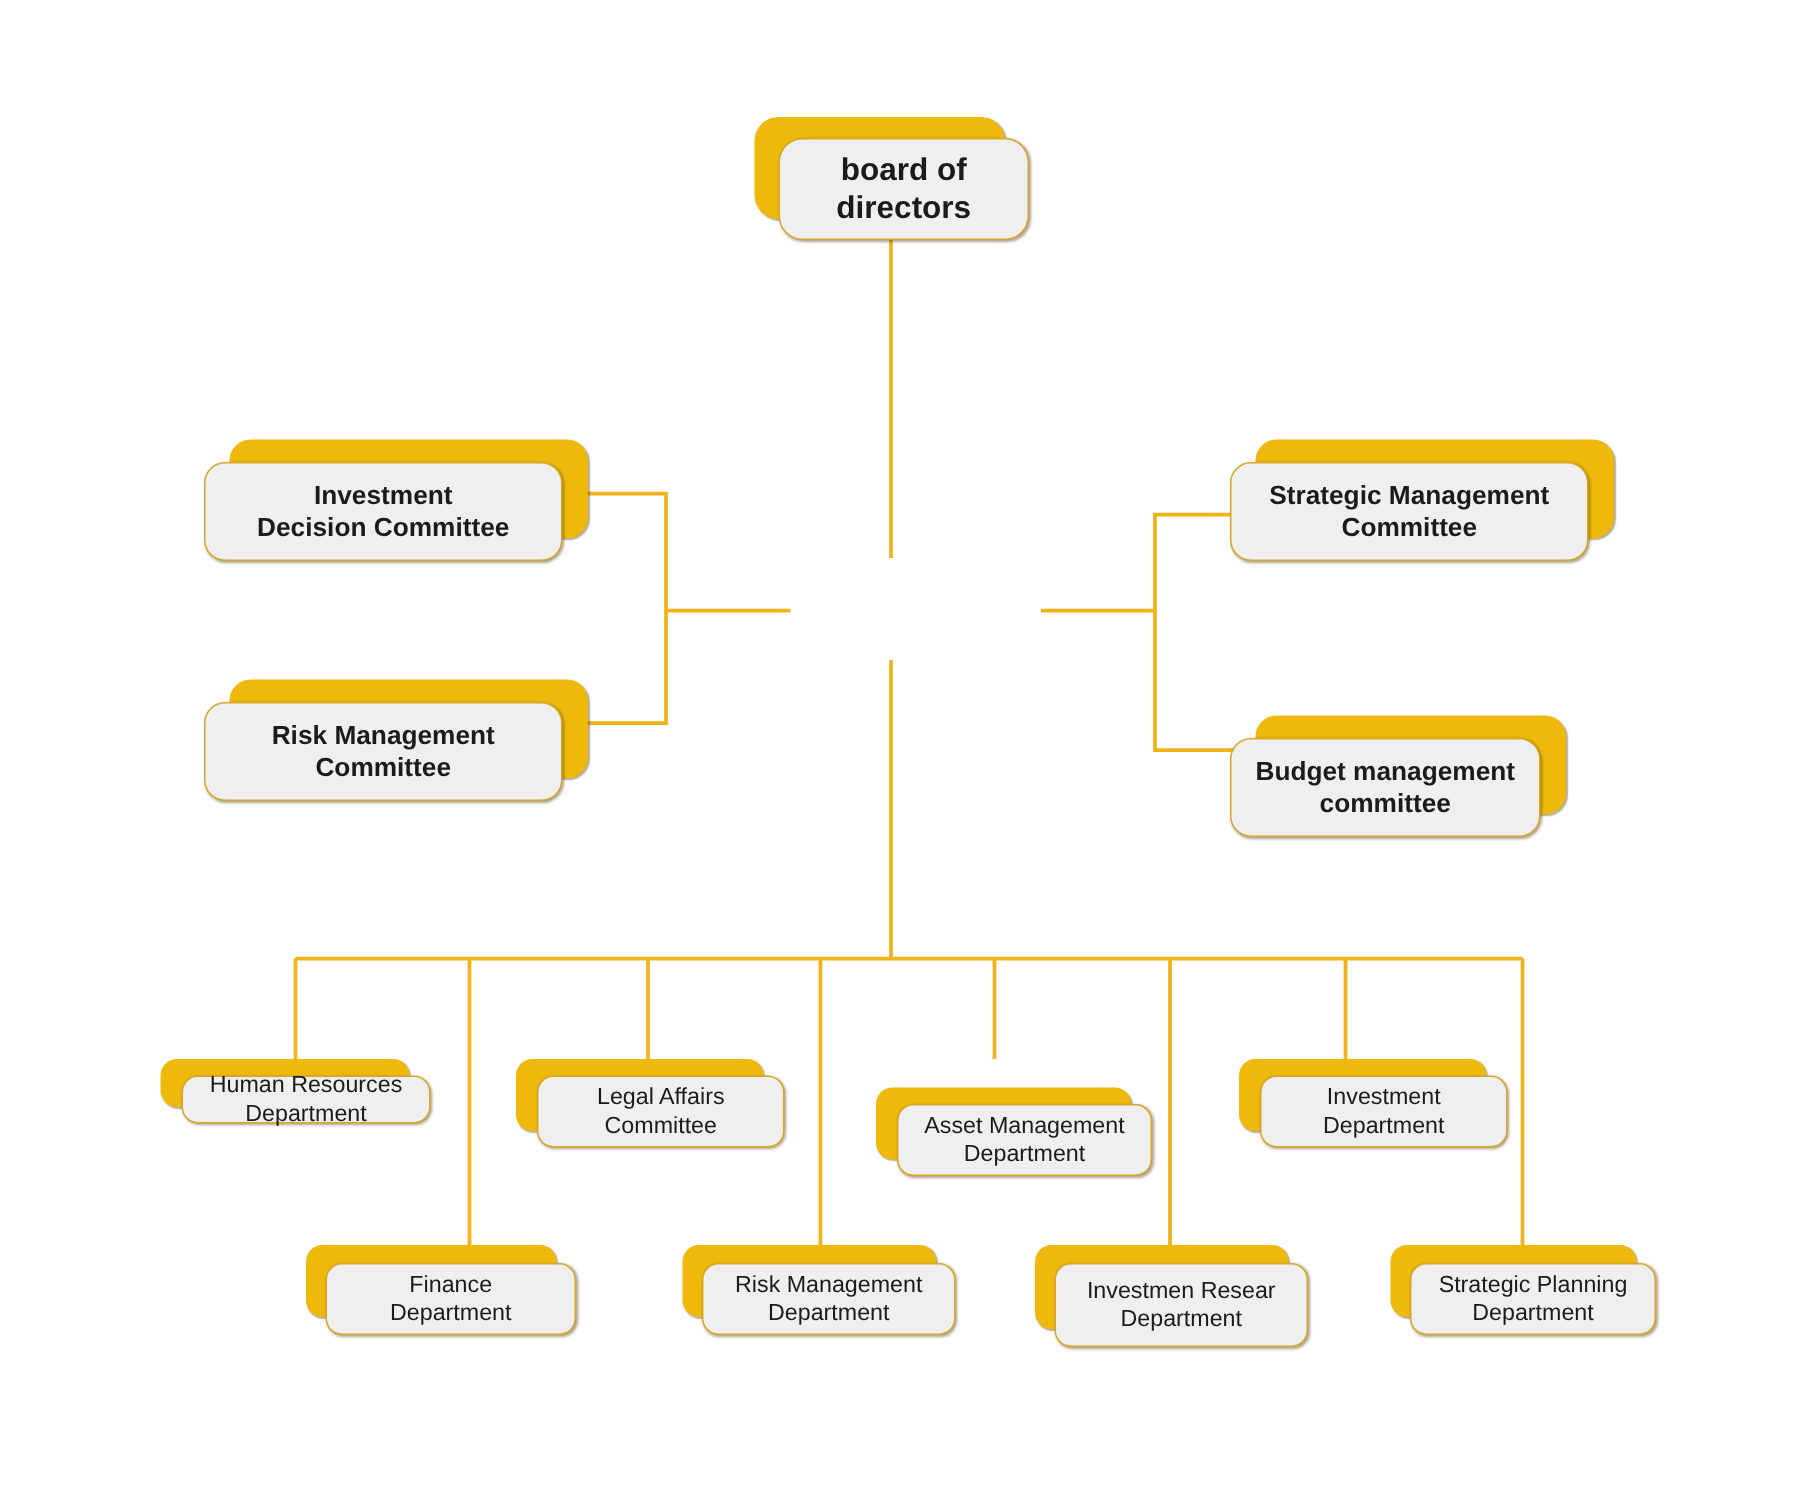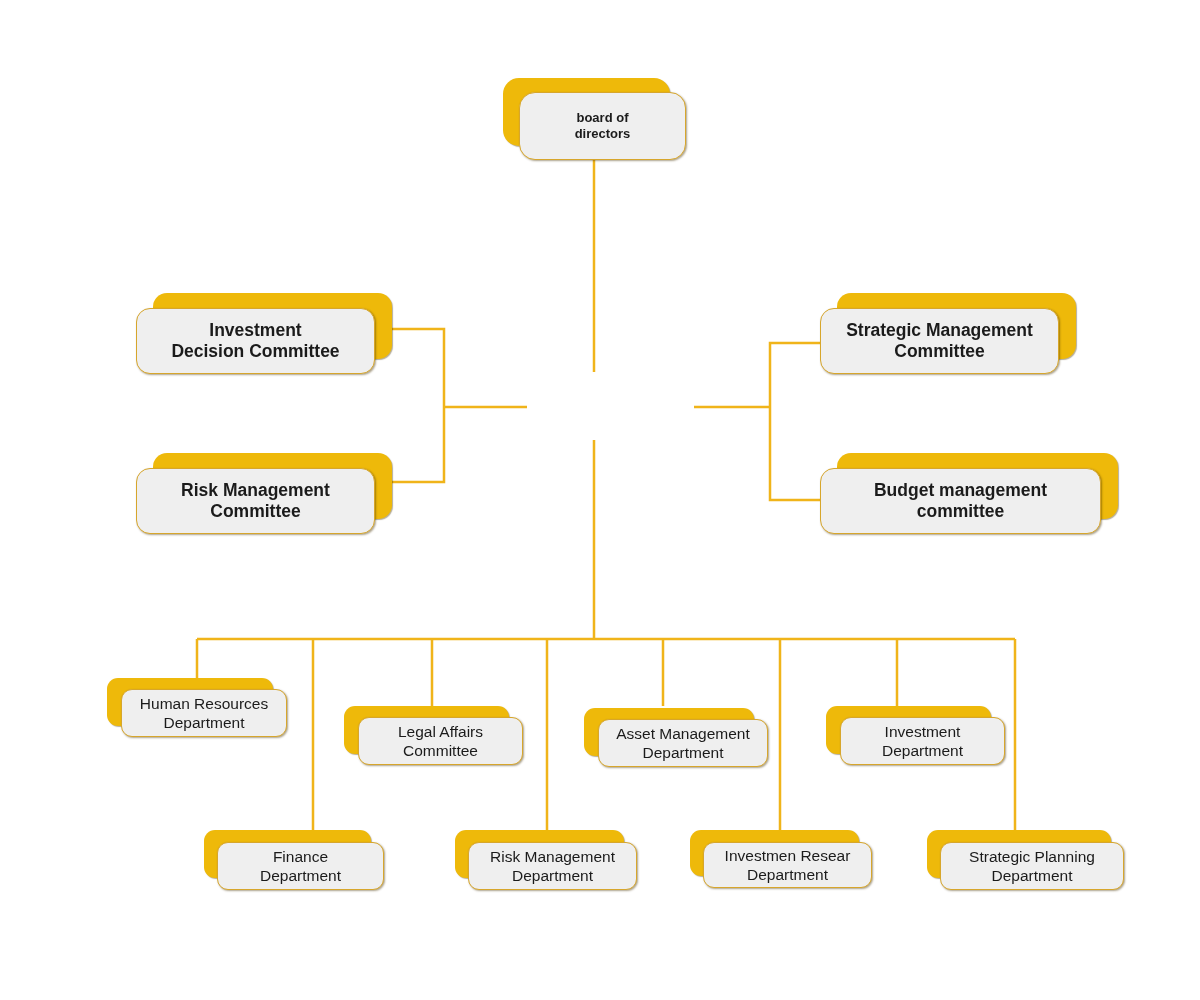--- a/index.html
+++ b/index.html
@@ -25,21 +25,21 @@
     position:absolute;inset:0;
     background:#EFEFEF;
     border:1px solid #D7A62C;
     border-radius:14px;
     display:flex;align-items:center;justify-content:center;
     text-align:center;
     white-space:pre-line;
     line-height:1.2;
     box-shadow:1px 1px 2px rgba(70,50,0,.45);
   }
-  .big .plate{font-size:13px;font-weight:700;border-radius:16px;}
+  .big .plate{font-size:21px;font-weight:700;border-radius:16px;}
   .big .shadow{border-radius:16px;}
   .committee .plate{font-size:17.5px;font-weight:700;}
   .dept .plate{font-size:15.5px;font-weight:400;border-radius:11px;line-height:1.25;}
   .dept .shadow{border-radius:11px;}
 </style>
 </head>
 <body>
 
 <div class="canvas">
 
@@ -72,61 +72,61 @@
     <div class="shadow"></div>
     <div class="plate">Risk Management
 Committee</div>
   </div>
 
   <div class="node committee" style="left:820px;top:308px;width:239px;height:66px;--sx:17px;--sy:-15px">
     <div class="shadow"></div>
     <div class="plate">Strategic Management
 Committee</div>
   </div>
-  <div class="node committee" style="left:820px;top:468px;width:281px;height:66px;--sx:17px;--sy:-15px">
+  <div class="node committee" style="left:820px;top:492px;width:207px;height:66px;--sx:17px;--sy:-15px">
     <div class="shadow"></div>
     <div class="plate">Budget management
 committee</div>
   </div>
 
-  <div class="node dept" style="left:121px;top:689px;width:166px;height:48px;--sx:-14px;--sy:-11px">
+  <div class="node dept" style="left:121px;top:717px;width:166px;height:32px;--sx:-14px;--sy:-11px">
     <div class="shadow"></div>
     <div class="plate">Human Resources
 Department</div>
   </div>
   <div class="node dept" style="left:358px;top:717px;width:165px;height:48px;--sx:-14px;--sy:-11px">
     <div class="shadow"></div>
     <div class="plate">Legal Affairs
 Committee</div>
   </div>
-  <div class="node dept" style="left:598px;top:719px;width:170px;height:48px;--sx:-14px;--sy:-11px">
+  <div class="node dept" style="left:598px;top:736px;width:170px;height:48px;--sx:-14px;--sy:-11px">
     <div class="shadow"></div>
     <div class="plate">Asset Management
 Department</div>
   </div>
   <div class="node dept" style="left:840px;top:717px;width:165px;height:48px;--sx:-14px;--sy:-11px">
     <div class="shadow"></div>
     <div class="plate">Investment
 Department</div>
   </div>
 
   <div class="node dept" style="left:217px;top:842px;width:167px;height:48px;--sx:-13px;--sy:-12px">
     <div class="shadow"></div>
     <div class="plate">Finance
 Department</div>
   </div>
   <div class="node dept" style="left:468px;top:842px;width:169px;height:48px;--sx:-13px;--sy:-12px">
     <div class="shadow"></div>
     <div class="plate">Risk Management
 Department</div>
   </div>
-  <div class="node dept" style="left:703px;top:842px;width:169px;height:46px;--sx:-13px;--sy:-12px">
+  <div class="node dept" style="left:703px;top:842px;width:169px;height:56px;--sx:-13px;--sy:-12px">
     <div class="shadow"></div>
     <div class="plate">Investmen Resear
 Department</div>
   </div>
-  <div class="node dept" style="left:940px;top:842px;width:184px;height:48px;--sx:-13px;--sy:-12px">
+  <div class="node dept" style="left:940px;top:842px;width:164px;height:48px;--sx:-13px;--sy:-12px">
     <div class="shadow"></div>
     <div class="plate">Strategic Planning
 Department</div>
   </div>
 
 </div>
 
 </body></html>

